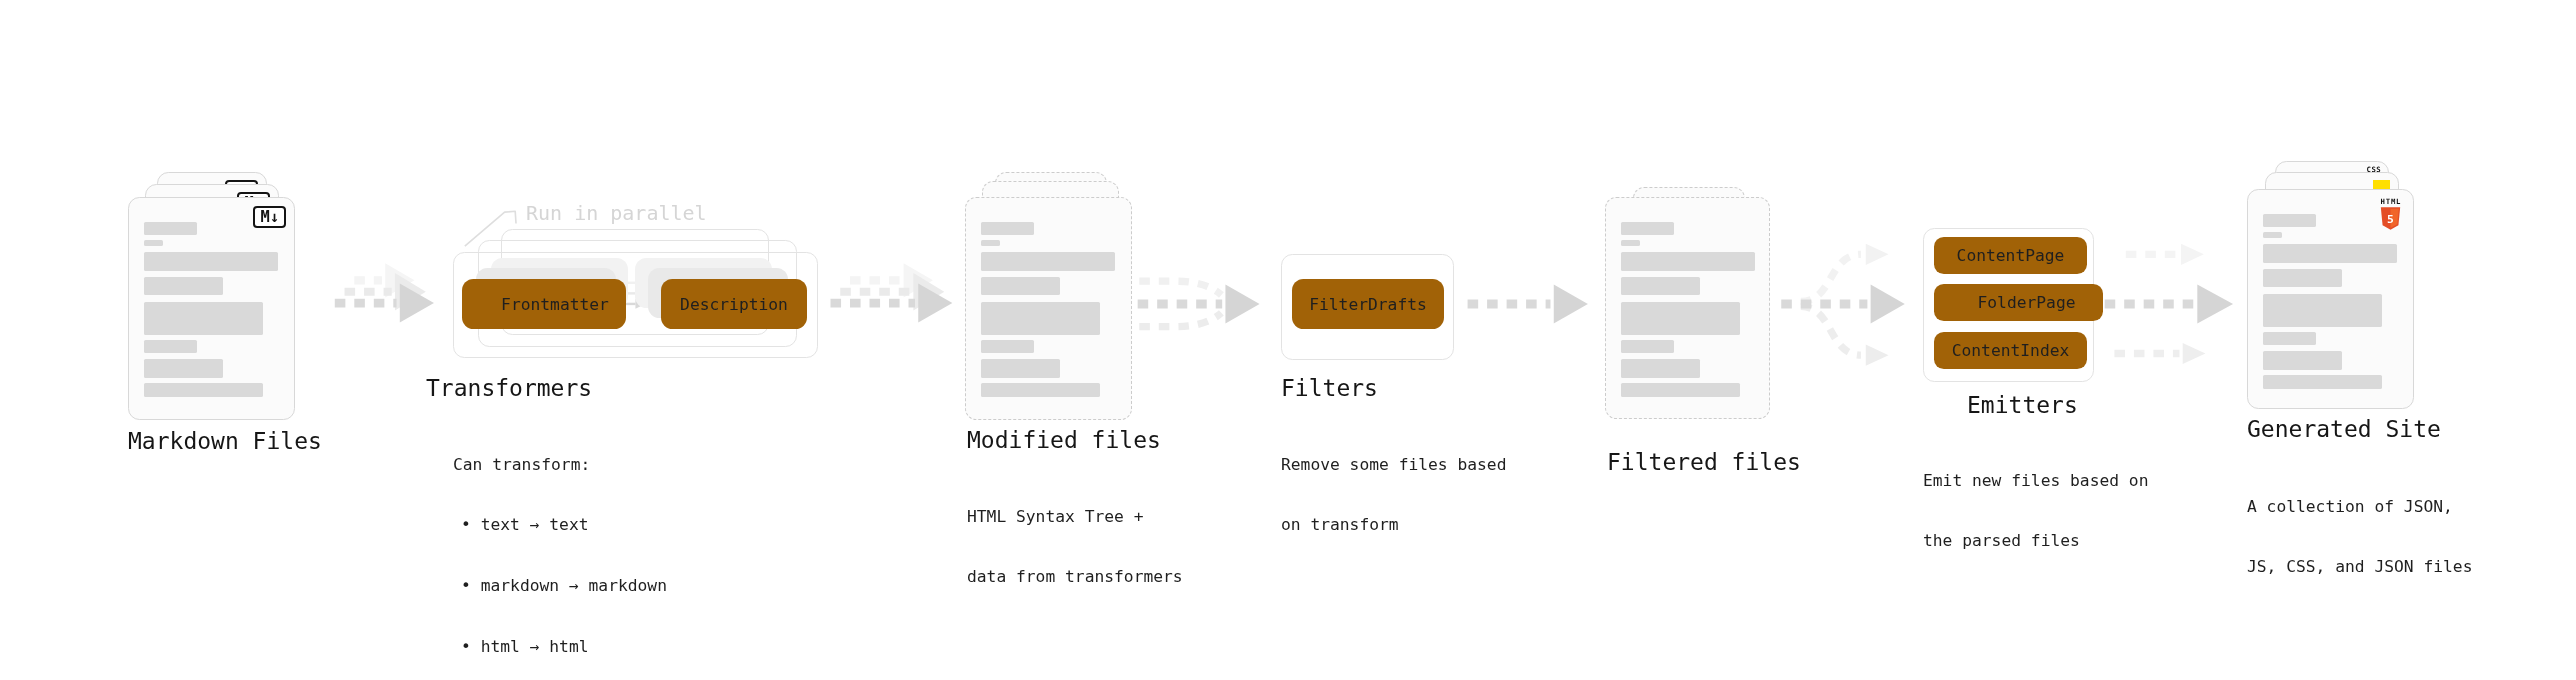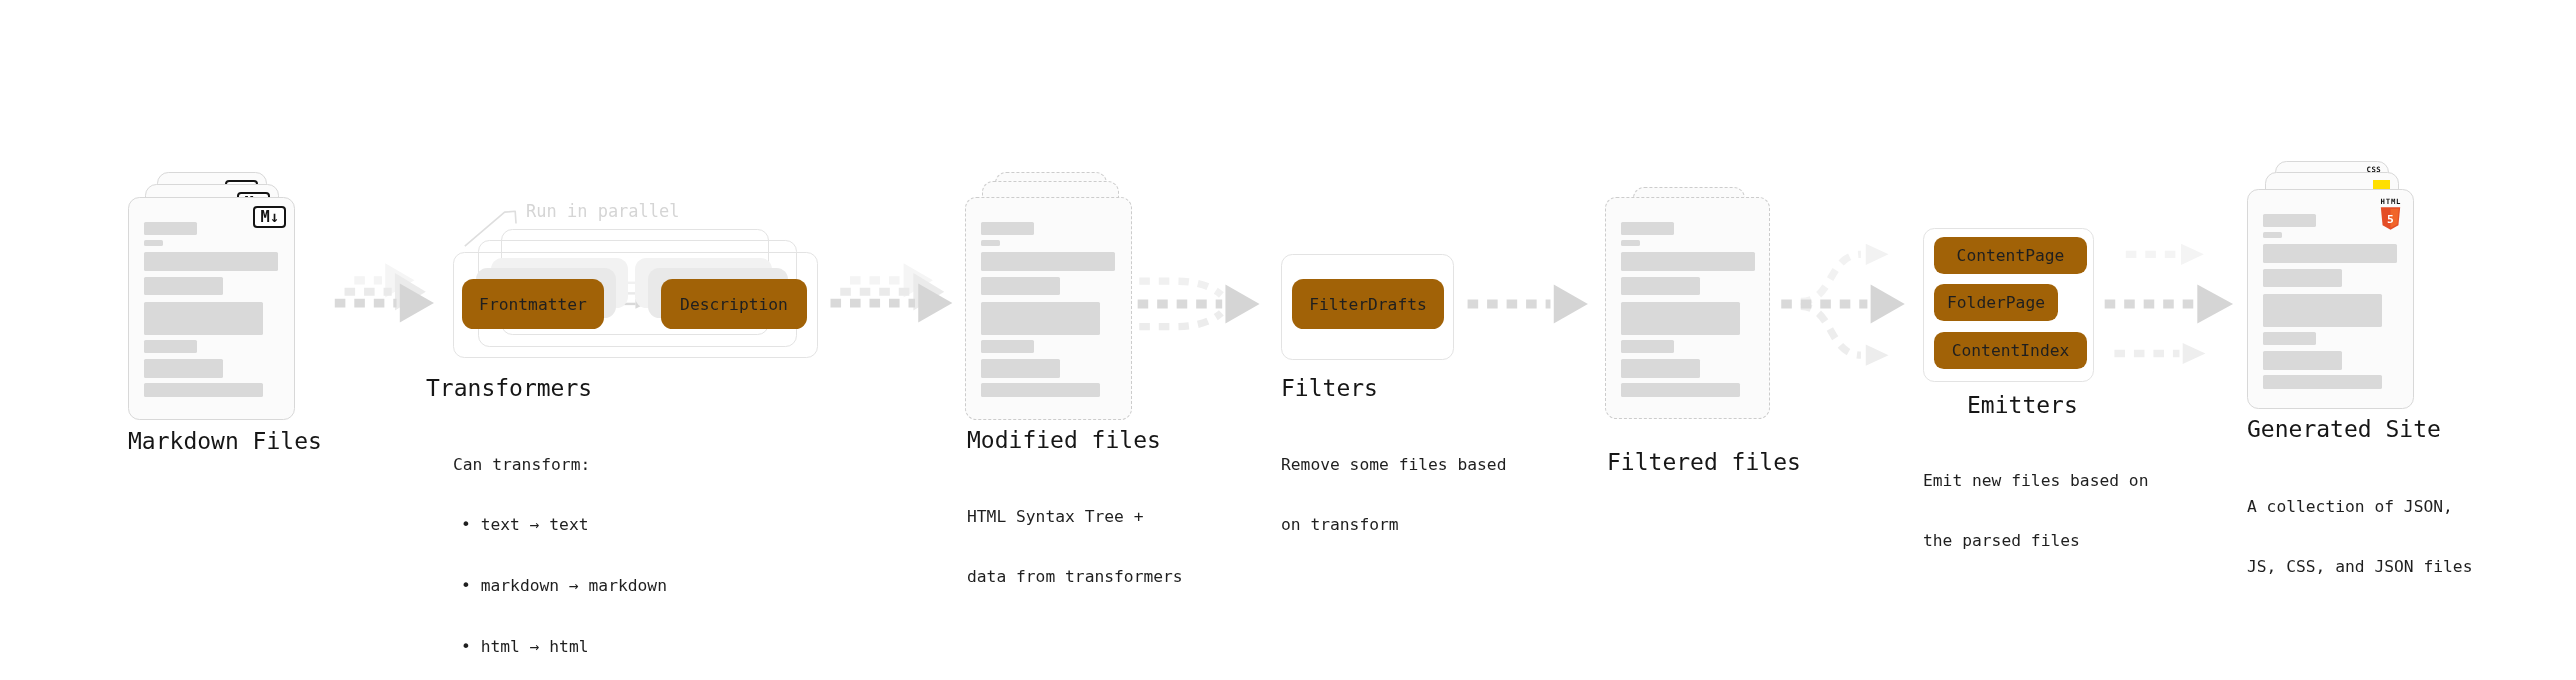--- a/index.html
+++ b/index.html
@@ -18,21 +18,21 @@
   .obox{position:absolute;border:1.6px solid #e3e3e3;border-radius:11.4px;box-sizing:border-box;}
   .pill{position:absolute;background:#a16207;border-radius:11.4px;display:flex;align-items:center;justify-content:center;
         font-size:16.3px;color:#1f1f1f;white-space:nowrap;}
   .pill.echo1{background:#e9e9e9;}
   .pill.echo2{background:#f2f2f2;}
 
   
   .label{position:absolute;font-size:23px;color:#161616;white-space:nowrap;line-height:26px;}
   .note{position:absolute;font-size:16.3px;line-height:20.3px;color:#1f1f1f;white-space:pre;}
   .note .indent{padding-left:8.1px;}
-  .callout-text{position:absolute;font-size:17px;color:#d5d5d5;white-space:nowrap;}
+  .callout-text{position:absolute;font-size:20px;color:#d5d5d5;white-space:nowrap;}
 
   
   .mdbadge{position:absolute;right:8.1px;top:8.1px;width:32.5px;height:22px;background:#ffffff;
            border:2px solid #141414;border-radius:4.1px;display:flex;align-items:center;justify-content:center;
            font-weight:bold;font-size:15.4px;color:#141414;box-sizing:border-box;}
   .mdbadge.sliver{top:6.5px;}
 
   
   .html5{position:absolute;right:10.6px;top:2.4px;width:23px;text-align:center;}
   .html5 .t{font-size:7.3px;font-weight:bold;letter-spacing:0.8px;color:#111;line-height:9px;}
@@ -143,21 +143,21 @@
 
   <section>
     <div class="obox" style="left:501px;top:229px;width:268px;height:106px;"></div>
     <div class="obox" style="left:478px;top:240px;width:319px;height:107px;"></div>
     <div class="obox" style="left:453px;top:252px;width:365px;height:106px;"></div>
 
     <div class="callout-text" style="left:526px;top:201px;">Run in parallel</div>
 
     <div class="pill echo2" style="left:491px;top:258px;width:137px;height:50px;"></div>
     <div class="pill echo1" style="left:476px;top:268px;width:140px;height:50px;"></div>
-    <div class="pill" style="left:462px;top:279px;width:142px;height:50px;">Frontmatter</div>
+    <div class="pill" style="left:462px;top:279px;width:142px;height:50px;padding-left:22px;">Frontmatter</div>
 
     <div class="pill echo2" style="left:635px;top:258px;width:137px;height:50px;"></div>
     <div class="pill echo1" style="left:648px;top:268px;width:140px;height:50px;"></div>
     <div class="pill" style="left:661px;top:279px;width:146px;height:50px;">Description</div>
 
     <div class="label" style="left:426px;top:375px;">Transformers</div>
     <div class="note" style="left:453px;top:414px;">
       <div>Can transform:</div>
       <div class="indent">• text → text</div>
       <div class="indent">• markdown → markdown</div>
@@ -210,21 +210,21 @@
           <div class="bar" style="top: 137px; width: 79px; height: 18.7px;"></div>
           <div class="bar" style="top: 161px; width: 119px; height: 14px;"></div>
         </div>
     </div>
     <div class="label" style="left:1607px;top:449px;">Filtered files</div>
   </section>
 
   <section>
     <div class="obox" style="left:1923px;top:228px;width:171px;height:154px;"></div>
     <div class="pill" style="left:1934px;top:237px;width:153px;height:37px;border-radius:9.8px;">ContentPage</div>
-    <div class="pill" style="left:1934px;top:284px;width:124px;height:37px;border-radius:9.8px;">FolderPage</div>
+    <div class="pill" style="left:1934px;top:284px;width:153px;height:37px;border-radius:9.8px;padding-left:16px;">FolderPage</div>
     <div class="pill" style="left:1934px;top:332px;width:153px;height:37px;border-radius:9.8px;">ContentIndex</div>
     <div class="label" style="left:1923px;top:392px;margin-left:44px;">Emitters</div>
     <div class="note" style="left:1923px;top:430px;">
       <div>Emit new files based on</div>
       <div>the parsed files</div>
     </div>
   </section>
 
   <section>
     <div class="card" style="left:2275px;top:161px;width:114px;height:98px;">

